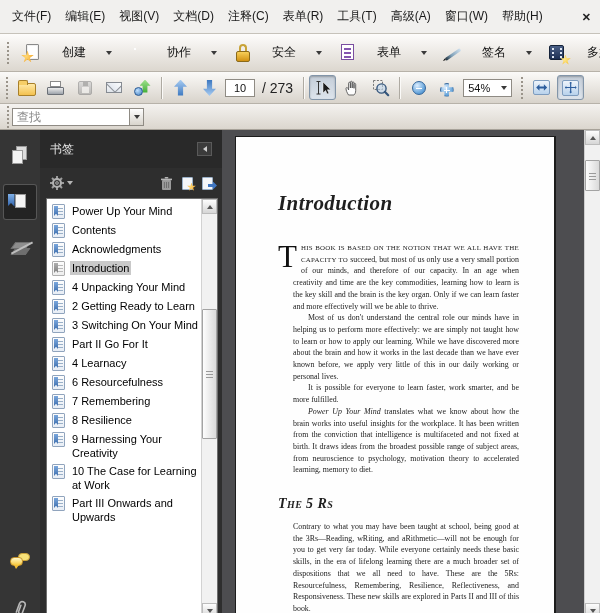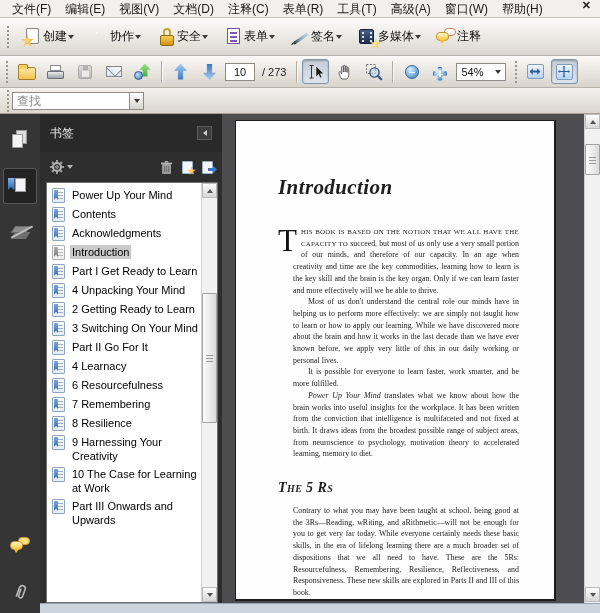--- a/index.html
+++ b/index.html
@@ -1,38 +1,38 @@
 <!DOCTYPE html>
 <html><head>
 <meta charset="utf-8">
 <style>
   *{box-sizing:border-box;margin:0;padding:0}
   html,body{width:600px;height:613px}
   body{font-family:"Liberation Sans",sans-serif;background:#888}
   #app{position:relative;width:600px;height:613px;overflow:hidden;background:#4d4d50}
 
   
-  .menubar{height:18px;background:#f1f0ee;border-bottom:1px solid #c6c2ba;display:flex;padding-left:5px;color:#1a1a1a}
+  .menubar{height:34px;background:#f1f0ee;border-bottom:1px solid #c6c2ba;display:flex;align-items:center;padding-left:5px;color:#1a1a1a}
   .mi{padding:1px 7px;font-size:12px;white-space:nowrap}
   .menubar-close{margin-left:auto;margin-right:9px;font-weight:bold;font-size:11px;color:#222;line-height:10px}
 
   
   .taskbar{height:38px;background:linear-gradient(#fdfcfb,#dcd7cf);border-bottom:1px solid #b7b2a9;display:flex;align-items:center;gap:4px;padding:0 4px}
   .navbar{height:32px;background:linear-gradient(#fbfaf8,#d8d3cb);border-bottom:1px solid #b7b2a9;display:flex;align-items:center;gap:2px;padding:0 3px}
   .findbar{height:26px;background:linear-gradient(#f4f2ef,#dbd6ce);border-bottom:1px solid #a7a299;display:flex;align-items:center;padding:0 4px}
   .gripper{width:4px;height:24px;background-image:radial-gradient(circle,#9a948a 35%,transparent 36%);background-size:4px 4px;background-repeat:repeat-y;margin:0 2px;flex:0 0 4px}
   .vsep{width:1px;height:22px;background:#aeaaa2;box-shadow:1px 0 0 #fbfaf8;margin:0 3px;flex:0 0 1px}
-  .tbtn{display:flex;align-items:center;gap:0;padding:3px 5px;border-radius:3px}
+  .tbtn{display:flex;align-items:center;gap:19px;padding:3px 5px;border-radius:3px}
   .tbtn .lbl{font-size:12px;color:#111;white-space:nowrap}
   .caret{width:0;height:0;border-left:3px solid transparent;border-right:3px solid transparent;border-top:4px solid #3a3a3a;margin-left:1px}
   .nbtn{width:27px;height:25px;display:flex;align-items:center;justify-content:center;position:relative;border-radius:3px;flex:0 0 auto}
   .nbtn.pressed{background:linear-gradient(#c4cdd8,#dde4ec);border:1px solid #8295a9;box-shadow:inset 0 1px 2px rgba(0,0,0,.25)}
   .nbtn.disabled{opacity:.45;filter:grayscale(.9)}
   .page-box{width:30px;height:18px;background:#fff;border:1px solid #8f8b84;font-size:11px;text-align:center;line-height:16px;color:#111}
-  .page-total{font-size:11px;margin:8px 5px;color:#222;white-space:nowrap}
+  .page-total{font-size:14px;margin:8px 5px;color:#222;white-space:nowrap}
   .zoom-box{display:flex;align-items:center;background:#fff;border:1px solid #8f8b84;height:18px;padding:0 4px;font-size:11px;gap:10px;color:#111}
   .find-input{width:118px;height:18px;border:1px solid #8f8b84;background:#fff;font-size:12px;padding:0 4px;color:#444;font-family:"Liberation Sans",sans-serif}
   .find-input::placeholder{color:#8a8a8a}
   .find-dd{width:14px;height:18px;border:1px solid #8f8b84;border-left:none;background:linear-gradient(#fefefe,#d8d4cc);display:flex;align-items:center;justify-content:center}
 
   
   .ic{position:relative;width:22px;height:20px;flex:0 0 22px}
   .ipage{position:absolute;background:#fff;border:1px solid #8a8a8a;width:13px;height:16px;top:1px;left:5px;border-radius:1px;box-shadow:inset 0 0 0 1px #f1f1f1}
   .star{position:absolute;background:radial-gradient(circle at 40% 40%,#ffd977,#ef930d);clip-path:polygon(50% 0%,61% 35%,98% 35%,68% 57%,79% 91%,50% 70%,21% 91%,32% 57%,2% 35%,39% 35%)}
   .st-lg{left:0;bottom:-1px;width:13px;height:13px}
@@ -400,24 +400,20 @@
           <div class="bm-row">
               <span class="bmk"></span>
               <span class="bm-label">Acknowledgments</span>
             </div>
           <div class="bm-row selected">
               <span class="bmk"></span>
               <span class="bm-label">Introduction</span>
             </div>
           <div class="bm-row">
               <span class="bmk"></span>
-              <span class="bm-label">Part I Get Ready to Learn</span>
-            </div>
-          <div class="bm-row">
-              <span class="bmk"></span>
               <span class="bm-label">4 Unpacking Your Mind</span>
             </div>
           <div class="bm-row">
               <span class="bmk"></span>
               <span class="bm-label">2 Getting Ready to Learn</span>
             </div>
           <div class="bm-row">
               <span class="bmk"></span>
               <span class="bm-label">3 Switching On Your Mind</span>
             </div>

